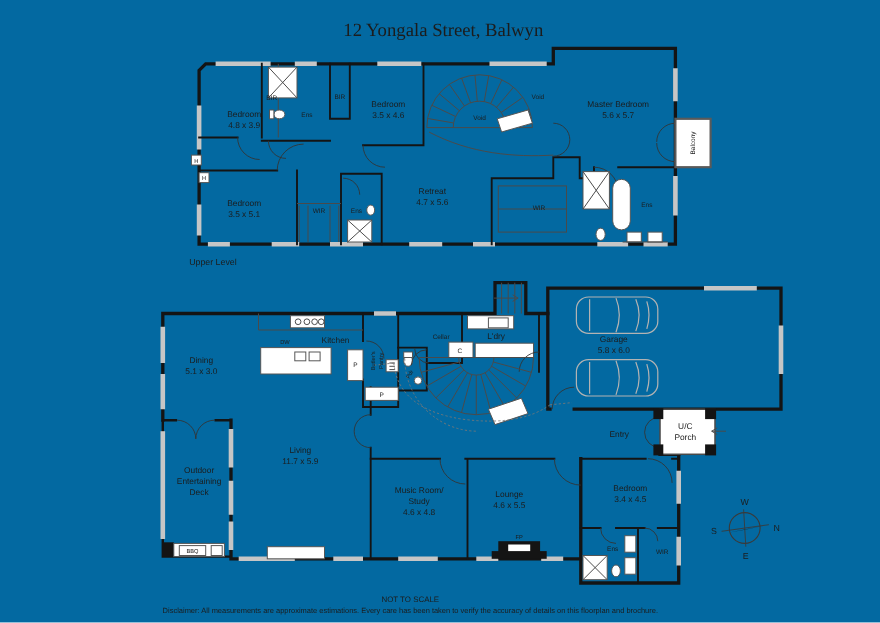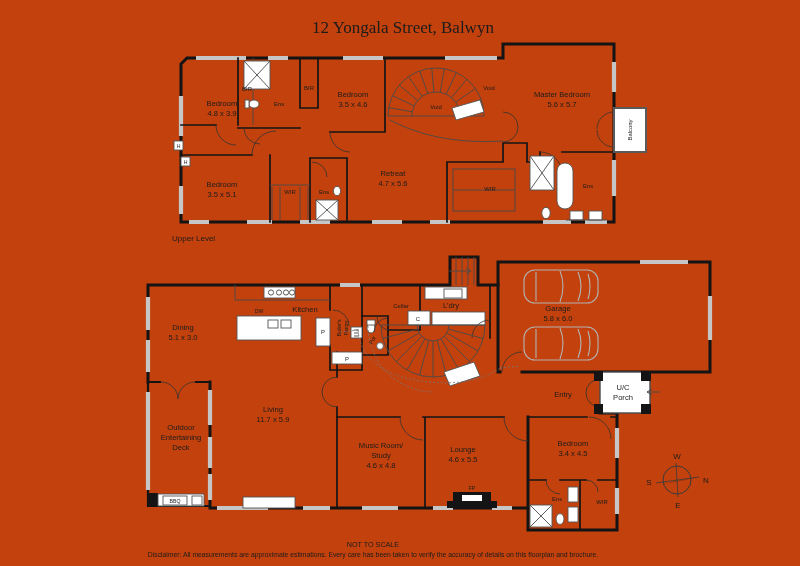--- a/index.html
+++ b/index.html
@@ -1,16 +1,16 @@
 <!DOCTYPE html>
 <html><head>
 <meta charset="utf-8">
 <style>
   html,body{margin:0;padding:0;background:#fff;}
-  .canvas{position:relative;width:800px;height:566px;background:#c2410c;overflow:hidden;
+  .canvas{position:relative;width:800px;height:566px;background:#0369a1;overflow:hidden;
           font-family:"Liberation Sans",sans-serif;}
   svg{display:block;}
   text{fill:#1c1c1c;}
   .title-text{font-family:"Liberation Serif",serif;font-size:17px;}
   .room{font-size:7.6px;}
   .small{font-size:5.9px;}
   .tiny{font-size:5.2px;}
   .level{font-size:8px;}
   .foot1{font-size:7.2px;}
   .foot2{font-size:6.8px;}

